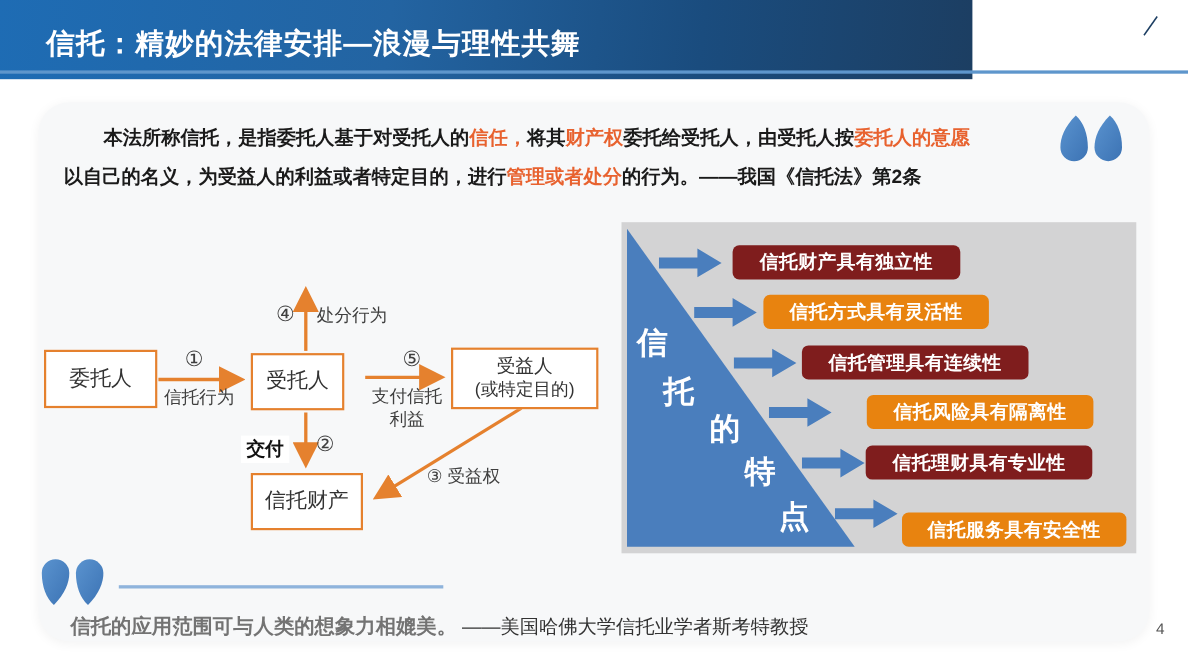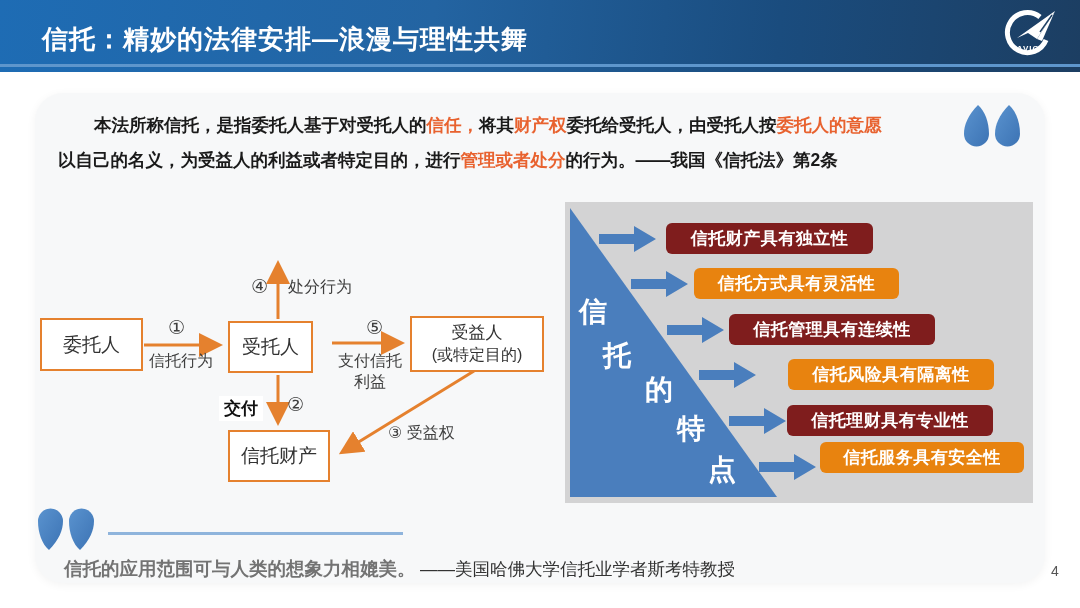--- a/index.html
+++ b/index.html
@@ -1,21 +1,21 @@
 <!DOCTYPE html>
 <html><head>
 <meta charset="utf-8">
 <style>
   * { margin:0; padding:0; box-sizing:border-box; }
   html,body { width:1080px; height:608px; background:#ffffff; overflow:hidden;
     font-family:"Liberation Sans","DejaVu Sans",sans-serif; }
   .stage { position:relative; width:1080px; height:608px; background:#ffffff; }
 
   
-  .header { position:absolute; left:0; top:0; width:1080px; height:72px;
+  .header { position:absolute; left:0; top:0; width:884px; height:72px;
     background:linear-gradient(96deg,#1E6CB4 0%,#2364A2 40%,#1A4C7E 72%,#1C3E62 100%); }
   .header-line { position:absolute; left:0; top:64px; width:1080px; height:2.5px;
     background:#5E96CC; }
   .page-title { position:absolute; left:42px; top:22px; font-size:26px; font-weight:700;
     color:#ffffff; letter-spacing:1px; white-space:nowrap; }
   .logo { position:absolute; left:1000px; top:4px; width:60px; height:62px; }
 
   
   .card { position:absolute; left:35px; top:93px; width:1010px; height:490px;
     background:#F7F8F9; border-radius:28px; box-shadow:0 2px 10px rgba(0,0,0,0.05); }
@@ -178,21 +178,21 @@
   <svg class="block-arrow" style="left:729px; top:407px;" viewBox="0 0 59 28">
       <polygon points="0,9 35,9 35,1 57,14 35,27 35,19 0,19" fill="#4A7EBD"></polygon>
     </svg>
   <div class="feature-box" style="left:787px; top:405px; width:206px;" data-color="blue">
     <span>信托理财具有专业性</span>
   </div>
 
   <svg class="block-arrow" style="left:759px; top:453px;" viewBox="0 0 59 28">
       <polygon points="0,9 35,9 35,1 57,14 35,27 35,19 0,19" fill="#4A7EBD"></polygon>
     </svg>
-  <div class="feature-box" style="left:820px; top:442px; width:204px;" data-color="orange">
+  <div class="feature-box" style="left:820px; top:466px; width:204px;" data-color="orange">
     <span>信托服务具有安全性</span>
   </div>
 
   <svg class="quote-open" viewBox="0 0 62 58">
     <path d="M13,56 C23,46 27,36 27,27 a12.5,12.5 0 1 0 -25,0 C2,39 6,50 13,56 Z" fill="url(#qg)"></path>
     <path d="M44,56 C54,46 58,36 58,27 a12.5,12.5 0 1 0 -25,0 C33,39 37,50 44,56 Z" fill="url(#qg)"></path>
   </svg>
   <div class="footer-line"></div>
   <div class="footer-quote">
     <span class="footer-main">信托的应用范围可与人类的想象力相媲美。</span>

